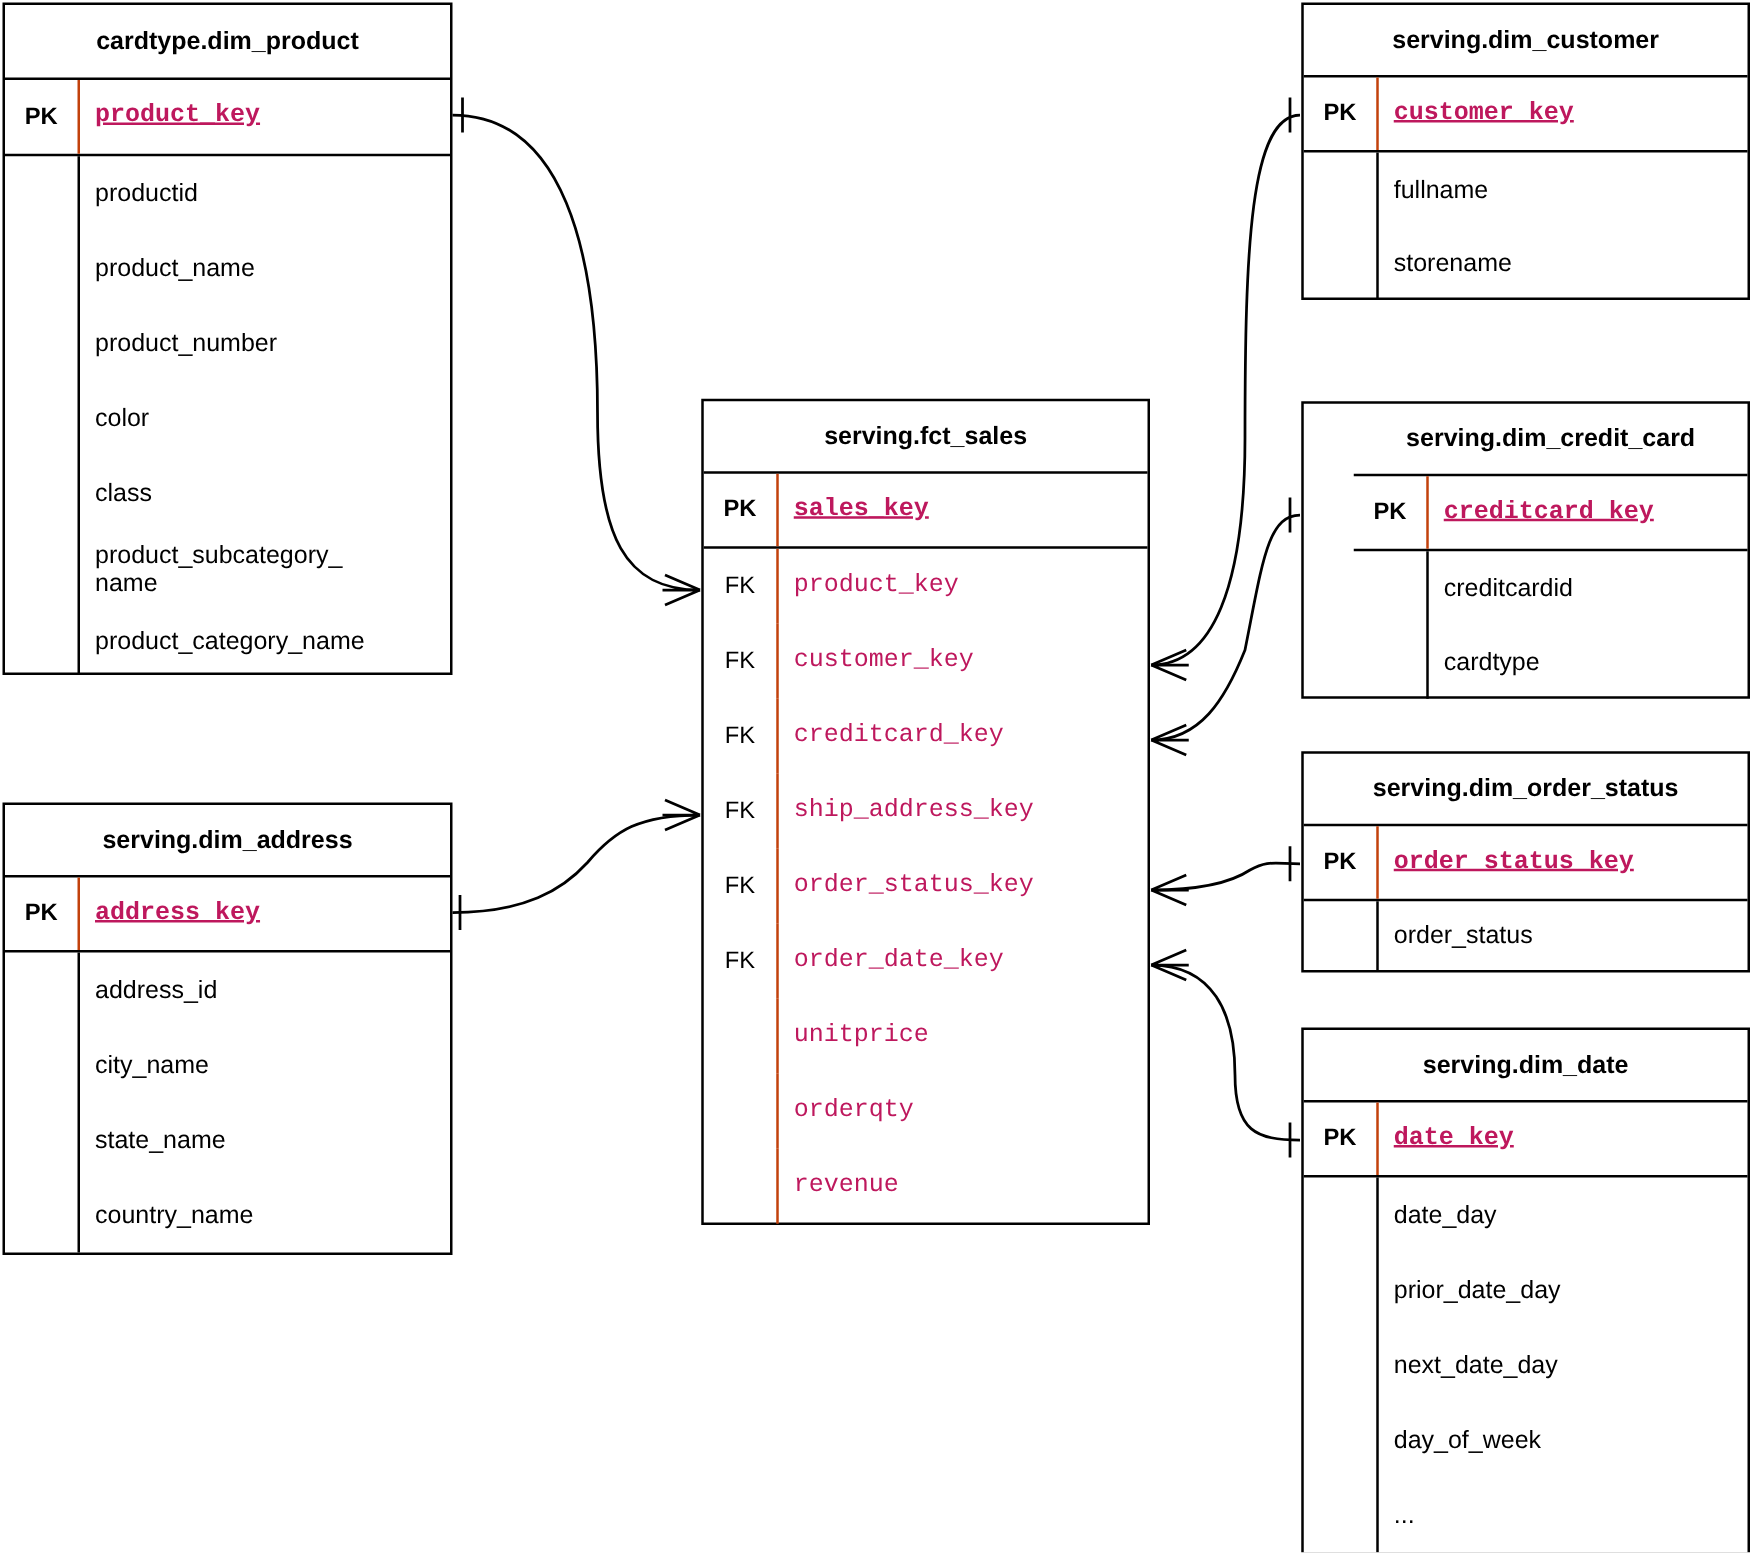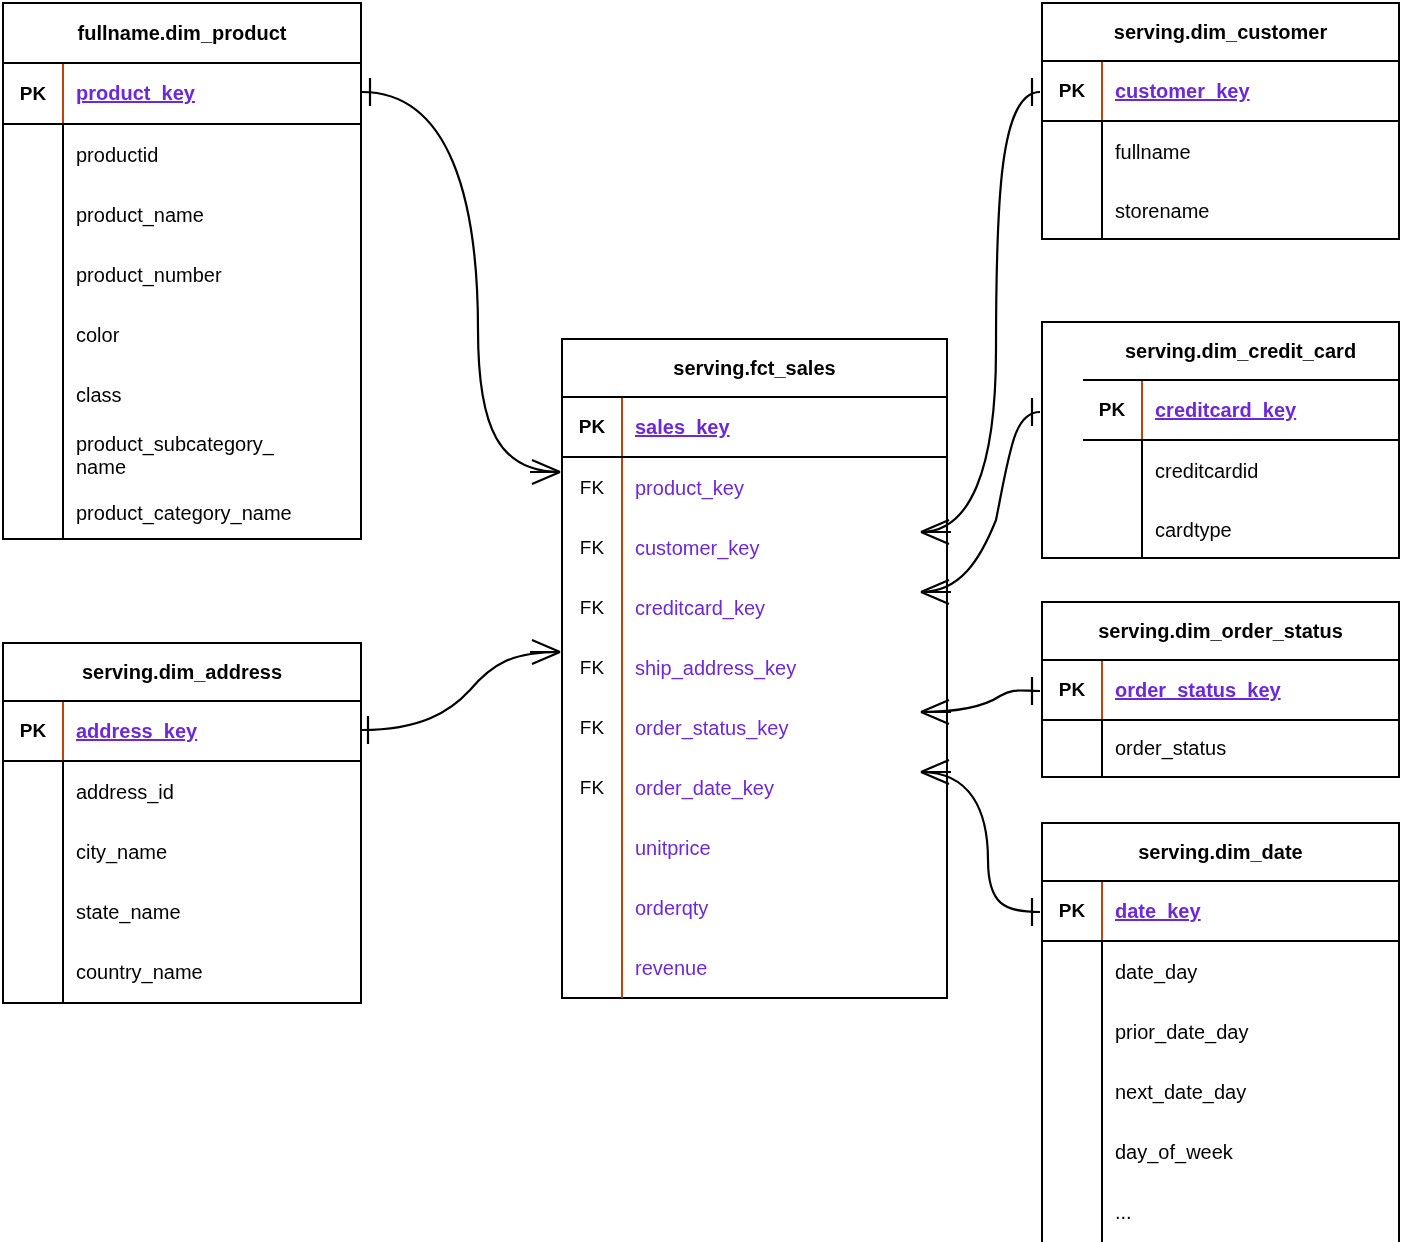--- a/index.html
+++ b/index.html
@@ -56,22 +56,23 @@
   }
   .keycell.pk { font-weight: bold; }
   .keycell.blank { }
   .namecell {
     box-sizing: border-box;
     flex: 1 1 auto;
     display: flex;
     align-items: center;
     padding-left: 12px;
     font-size: 20px;
-    color: #6d28d9;
+    color: #be185d;
     line-height: 1.12;
+    font-family: Liberation Mono, monospace;
   }
   .namecell.key {
     font-weight: bold;
     text-decoration: underline;
   }
   
   .attrblock {
     display: flex;
     flex: 1 1 auto;
   }
@@ -110,21 +111,21 @@
     stroke: #000000;
     stroke-width: 2.2;
   }
 </style>
 </head>
 <body>
 
 <div id="canvas">
 
   <div class="entity" style="left:2px; top:2px; width:360px; height:538px;">
-    <div class="entity-title" style="height:60px;">fullname.dim_product</div>
+    <div class="entity-title" style="height:60px;">cardtype.dim_product</div>
     <div class="row pk-row" style="height:61px;">
       <div class="keycell pk" style="width:60px;">PK</div>
       <div class="namecell key">product_key</div>
     </div>
     <div class="attrblock">
       <div class="gutter" style="width:60px;"></div>
       <div class="list">
         <div class="attr" style="height:60px;">productid</div>
         <div class="attr" style="height:60px;">product_name</div>
         <div class="attr" style="height:60px;">product_number</div>
@@ -147,21 +148,21 @@
       <div class="gutter" style="width:60px;"></div>
       <div class="list">
         <div class="attr" style="height:60px;">address_id</div>
         <div class="attr" style="height:60px;">city_name</div>
         <div class="attr" style="height:60px;">state_name</div>
         <div class="attr" style="height:60px;">country_name</div>
       </div>
     </div>
   </div>
 
-  <div class="entity" style="left:561px; top:338px; width:387px; height:661px;">
+  <div class="entity" style="left:561px; top:319px; width:359px; height:661px;">
     <div class="entity-title" style="height:58px;">serving.fct_sales</div>
     <div class="row pk-row" style="height:60px;">
       <div class="keycell pk" style="width:60px;">PK</div>
       <div class="namecell key">sales_key</div>
     </div>
     <div class="attrblock">
       <div class="list" style="flex:1 1 auto;">
         <div class="row" style="height:60px;">
           <div class="keycell" style="width:60px;">FK</div>
           <div class="namecell">product_key</div>

